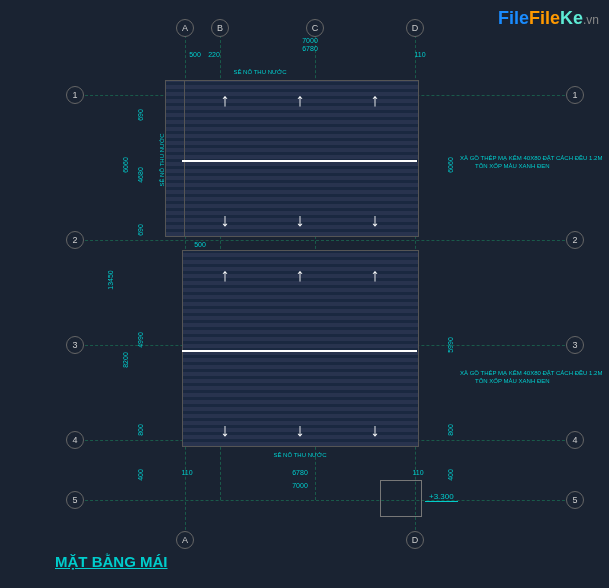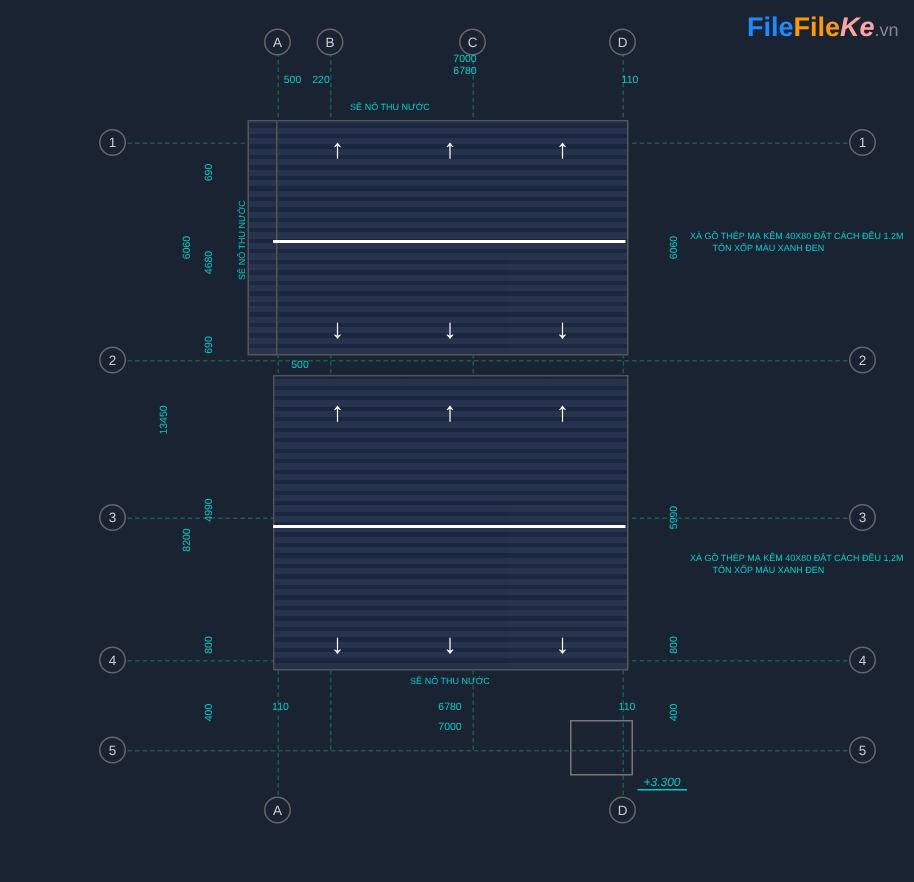--- a/index.html
+++ b/index.html
@@ -19,21 +19,21 @@
   }
   .logo {
     position: absolute;
     top: 8px;
     right: 10px;
     font-weight: bold;
     font-size: 18px;
   }
   .logo .file { color: #1a8cff; }
   .logo .thiet { color: #ff9900; }
-  .logo .ke { color: #fca5a5; font-style: italic; }
+  .logo .ke { color: #5eead4; }
   .logo .vn { color: #888; font-size: 12px; font-weight: normal; }
   .grid-line-v {
     position: absolute;
     width: 0;
     border-left: 1px dashed #1a5a4a;
   }
   .grid-line-h {
     position: absolute;
     height: 0;
     border-top: 1px dashed #1a5a4a;
@@ -234,16 +234,17 @@
   <div class="dim-text" style="left:300px; top:485px;">7000</div>
 
   <div class="dim-text" style="left:200px; top:244px;">500</div>
 
   <div class="note-text" style="left:460px; top:155px;">XÀ GỒ THÉP MẠ KẼM 40X80 ĐẶT CÁCH ĐỀU 1.2M</div>
   <div class="note-text" style="left:475px; top:163px;">TÔN XỐP MÀU XANH ĐEN</div>
   <div class="note-text" style="left:460px; top:370px;">XÀ GỒ THÉP MẠ KẼM 40X80 ĐẶT CÁCH ĐỀU 1.2M</div>
   <div class="note-text" style="left:475px; top:378px;">TÔN XỐP MÀU XANH ĐEN</div>
 
   <div class="wall" style="left:380px; top:480px; width:40px; height:35px; background:transparent;"></div>
-  <div class="elev-box" style="left:425px; top:517px;font-style:italic;">+3.300</div>
-
+  <div class="elev-box" style="left:425px; top:492px;">+3.300</div>
+
+  <div class="title">MẶT BẰNG MÁI</div>
 
 </div>
 
 </body></html>

